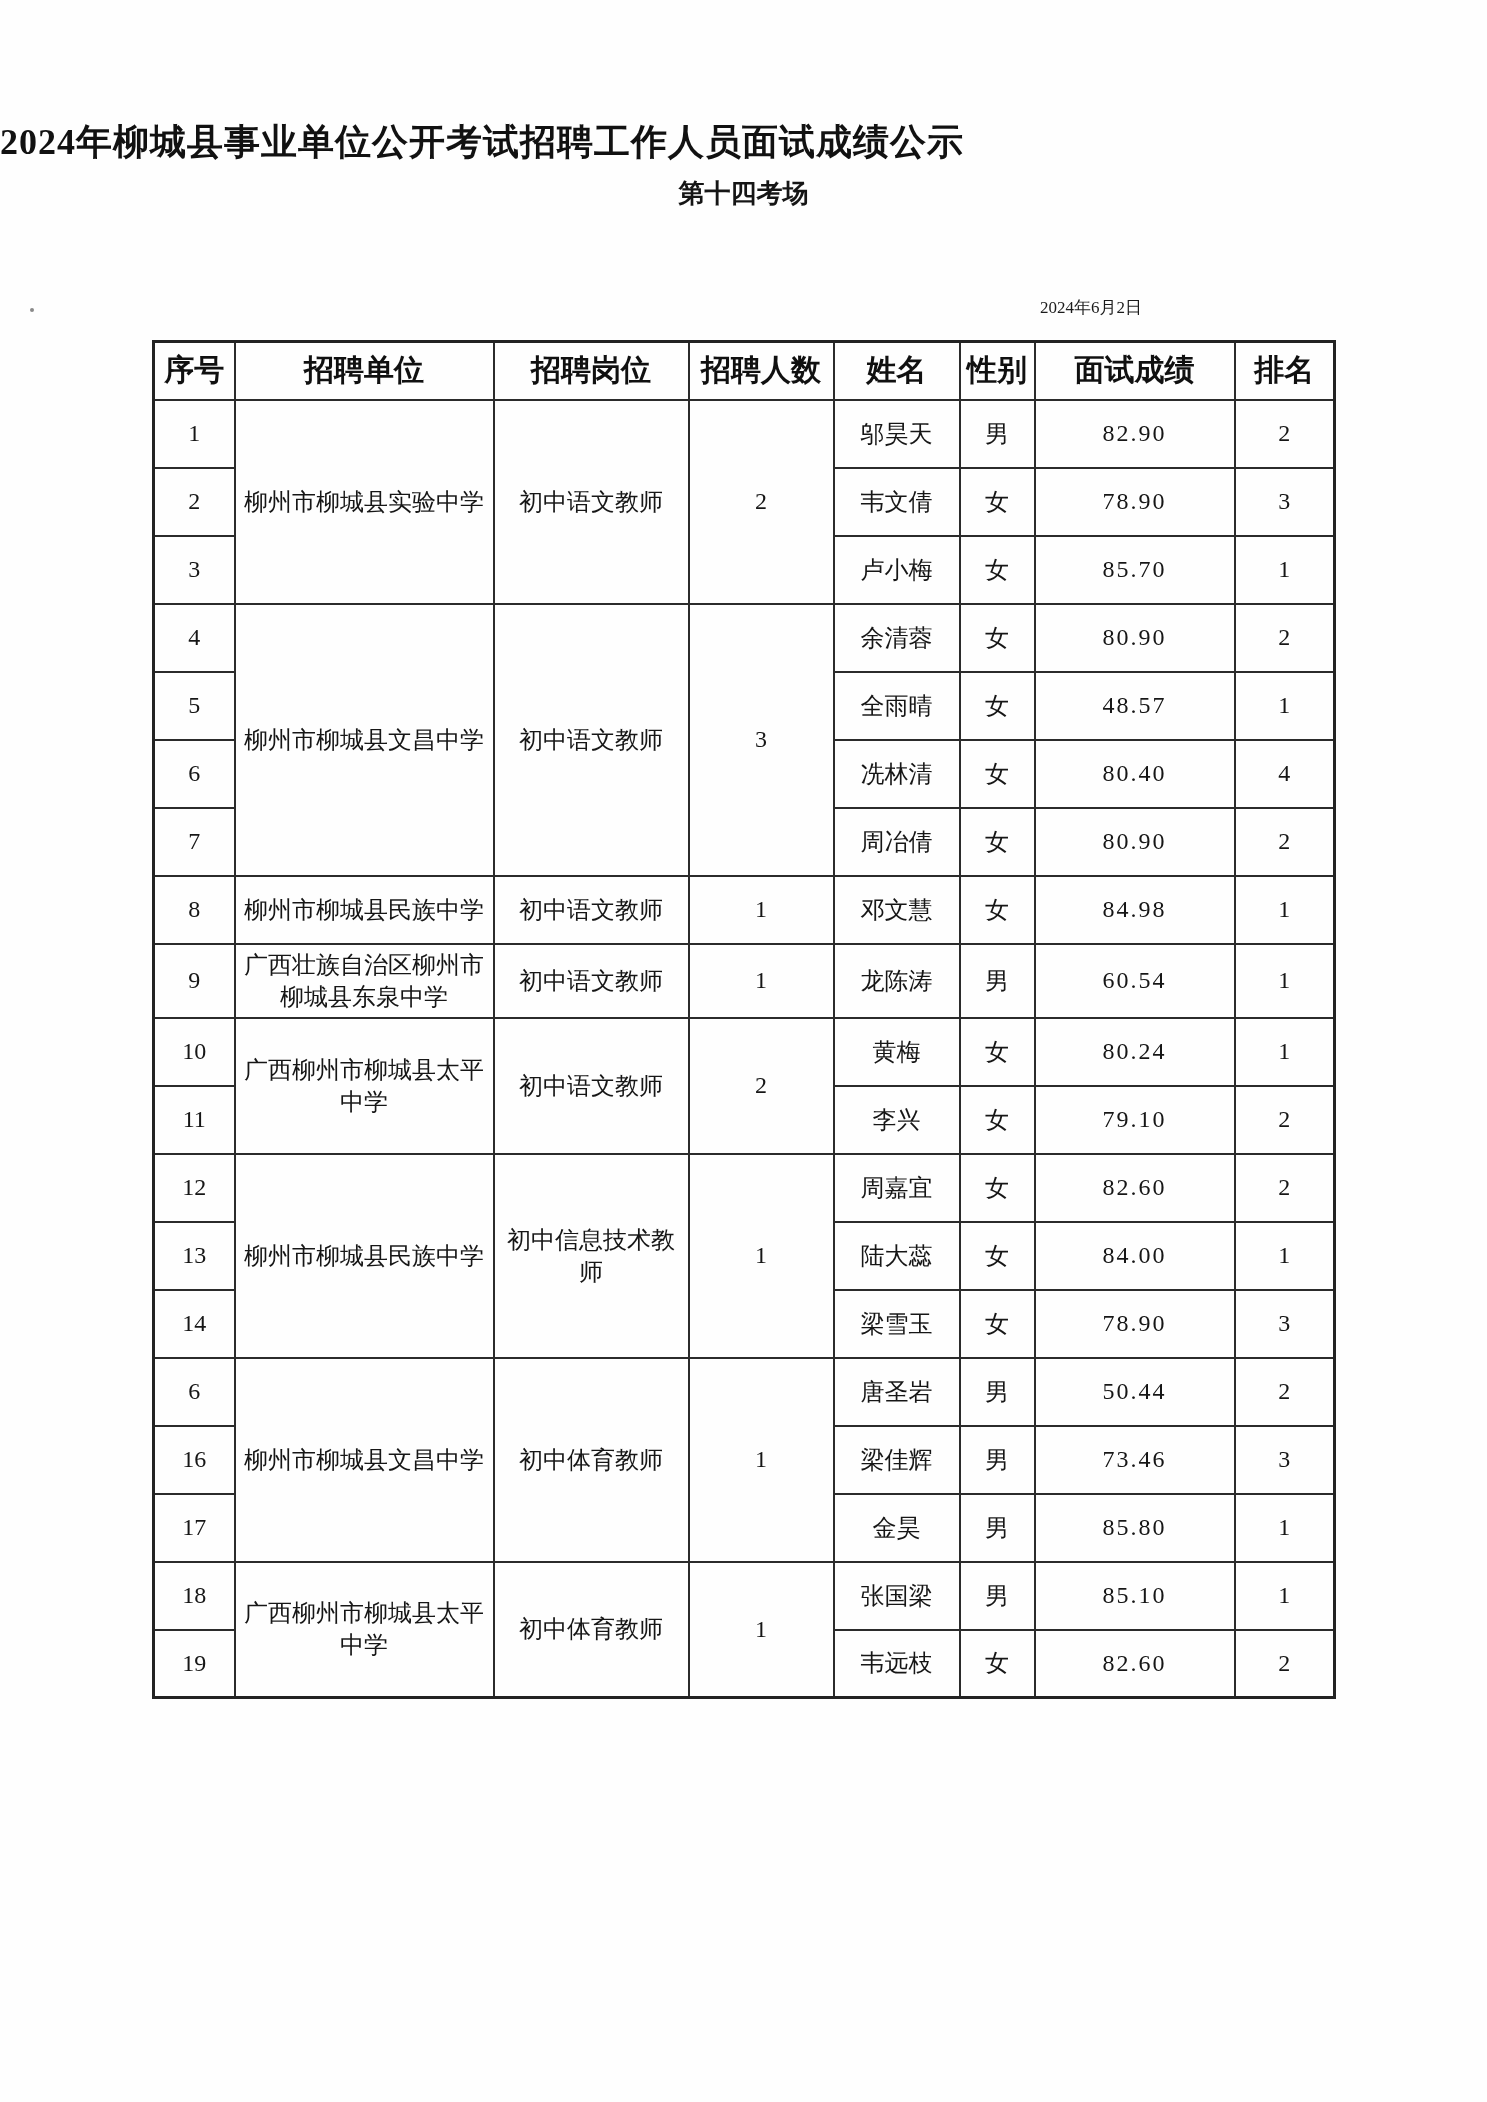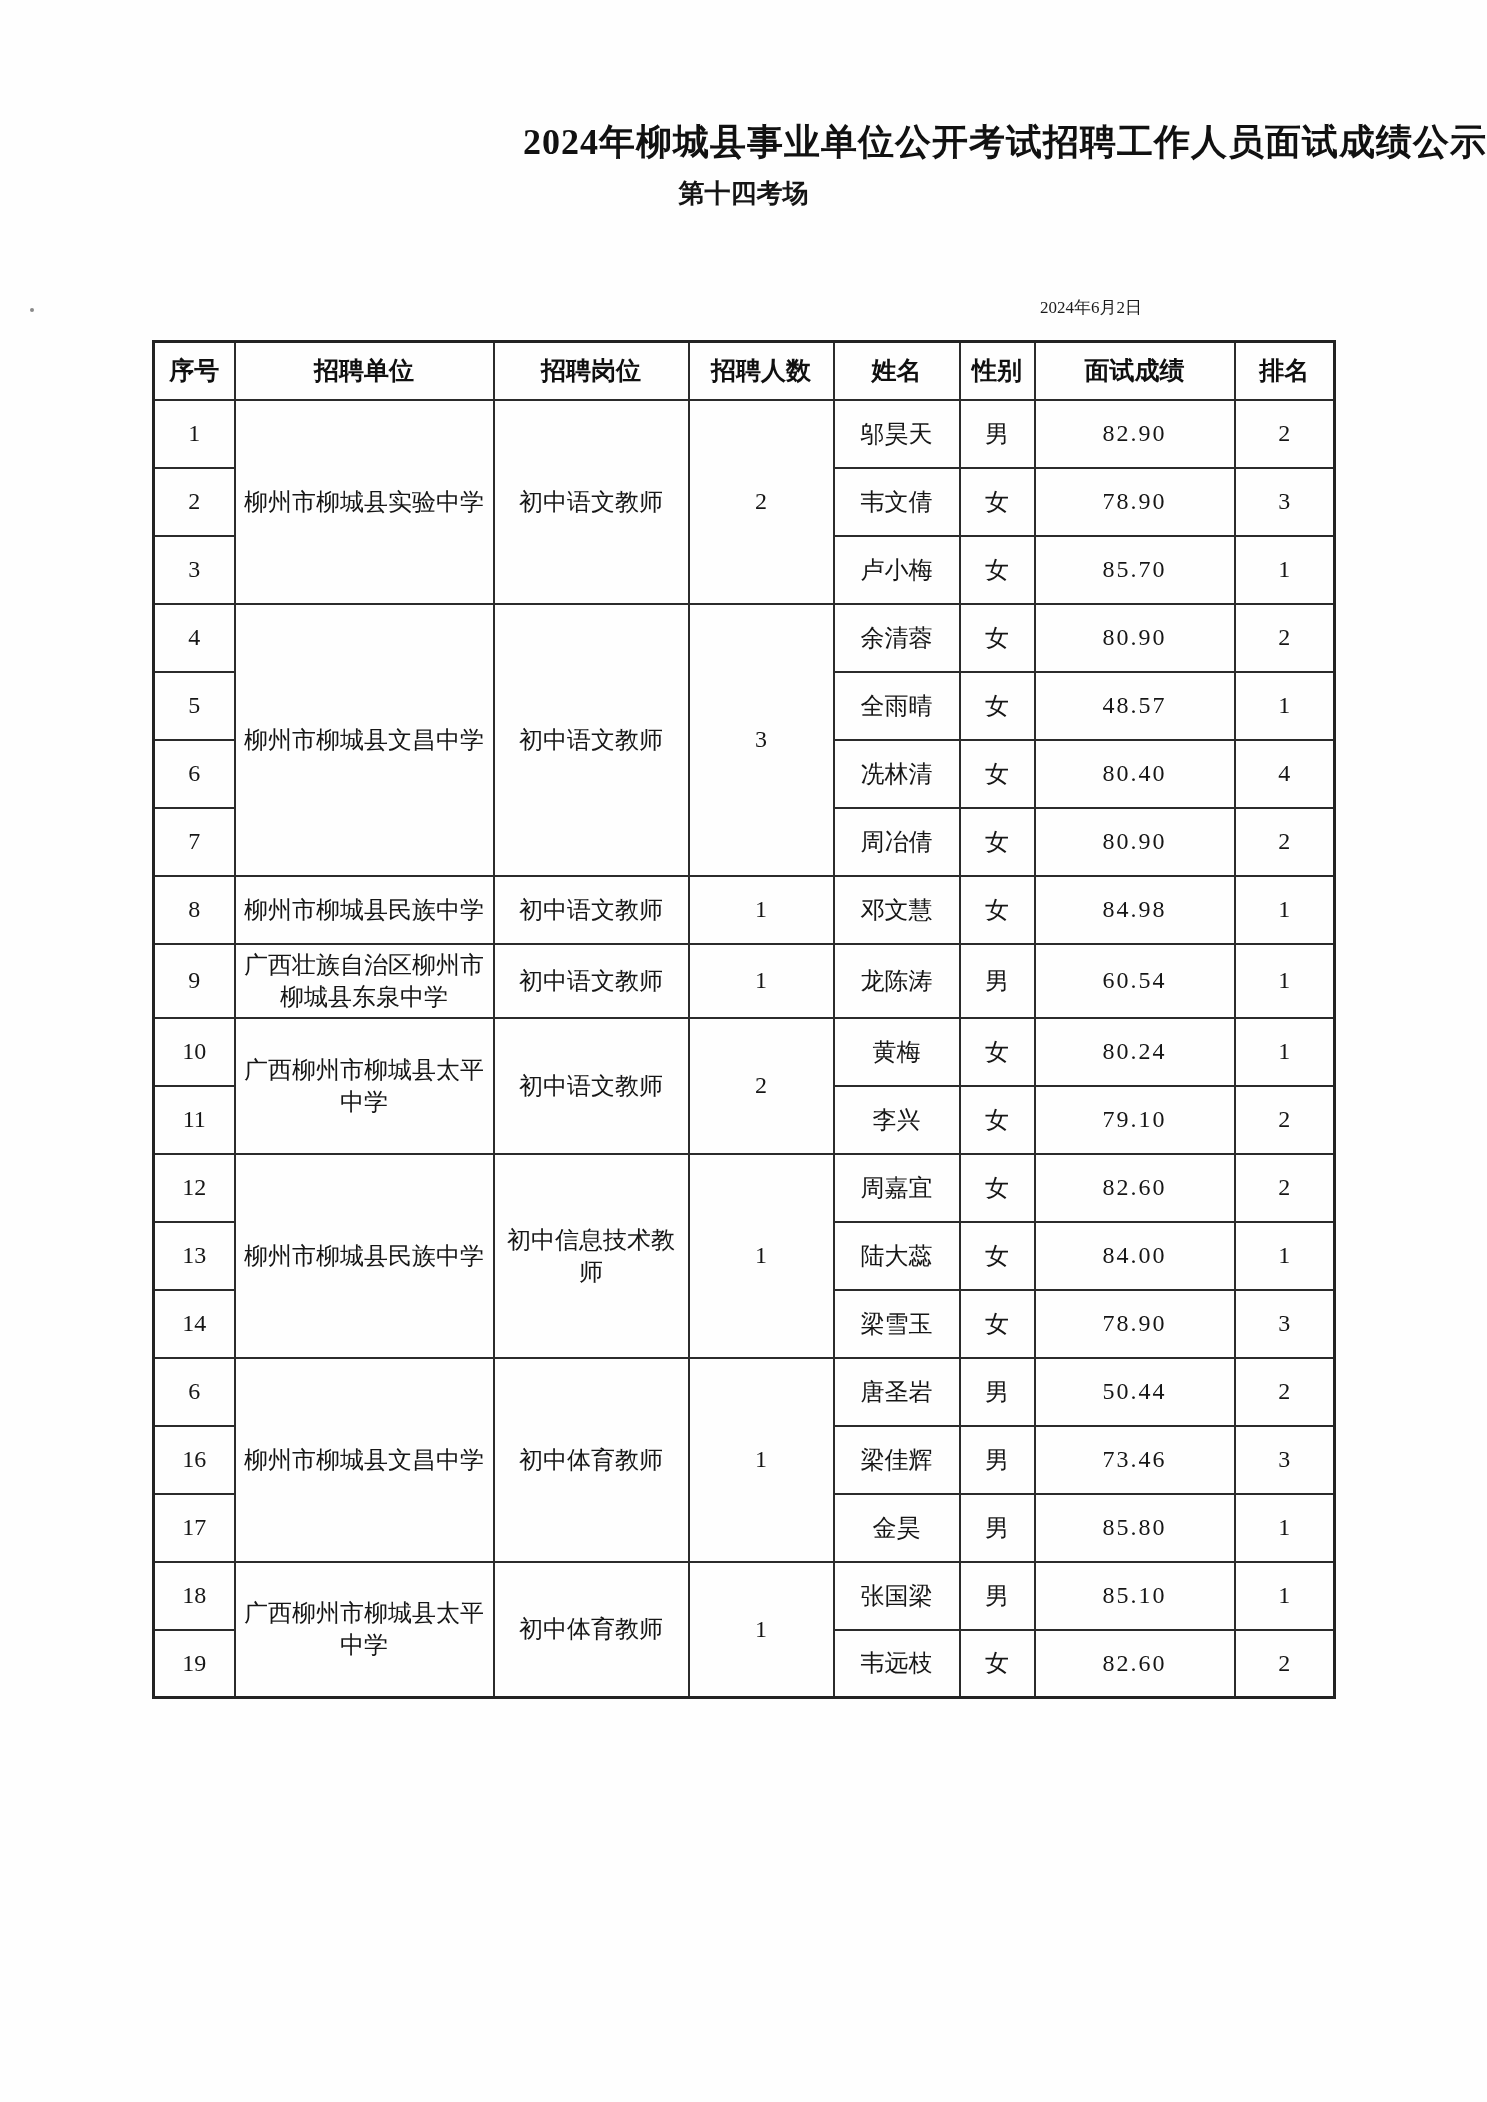--- a/index.html
+++ b/index.html
@@ -14,21 +14,21 @@
     background: #fefefe;
     font-family: "Liberation Serif", "DejaVu Serif", serif;
     color: #1b1b1b;
     overflow: hidden;
   }
   .doc-title {
     position: absolute;
     top: 118px;
     left: 0;
     width: 100%;
-    text-align: right;
+    text-align: left;
     font-size: 36px;
     font-weight: bold;
     letter-spacing: 1px;
     color: #111;
   }
   .doc-subtitle {
     position: absolute;
     top: 176px;
     left: 0;
     width: 100%;
@@ -70,21 +70,21 @@
     vertical-align: middle;
     padding: 4px 6px;
     box-sizing: border-box;
     background: #fefefe;
   }
   table.score-table {
     border: 3px solid #232323;
   }
   table.score-table th {
     height: 58px;
-    font-size: 25px;
+    font-size: 30px;
     font-weight: bold;
     color: #101010;
   }
   table.score-table td {
     height: 68px;
   }
   .col-score-val {
     letter-spacing: 2px;
   }
 </style>

